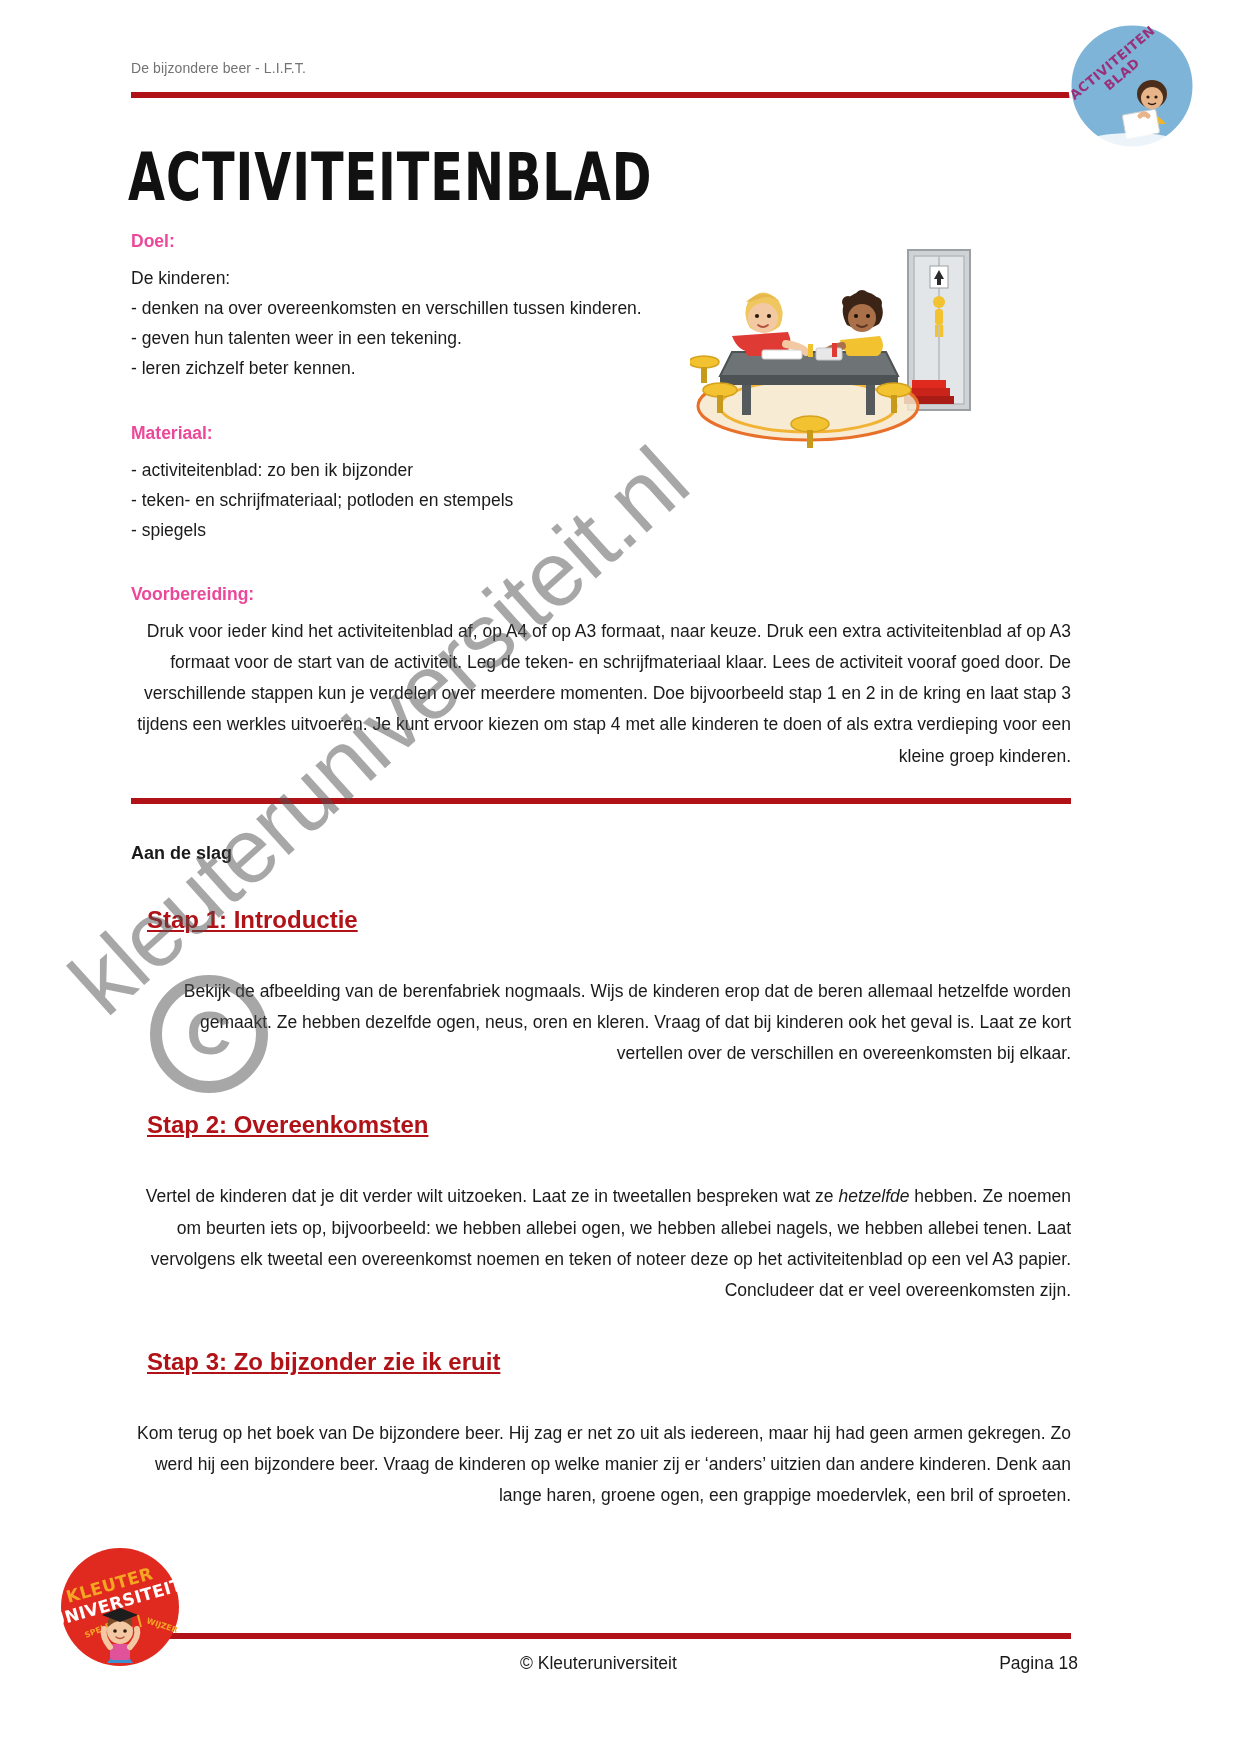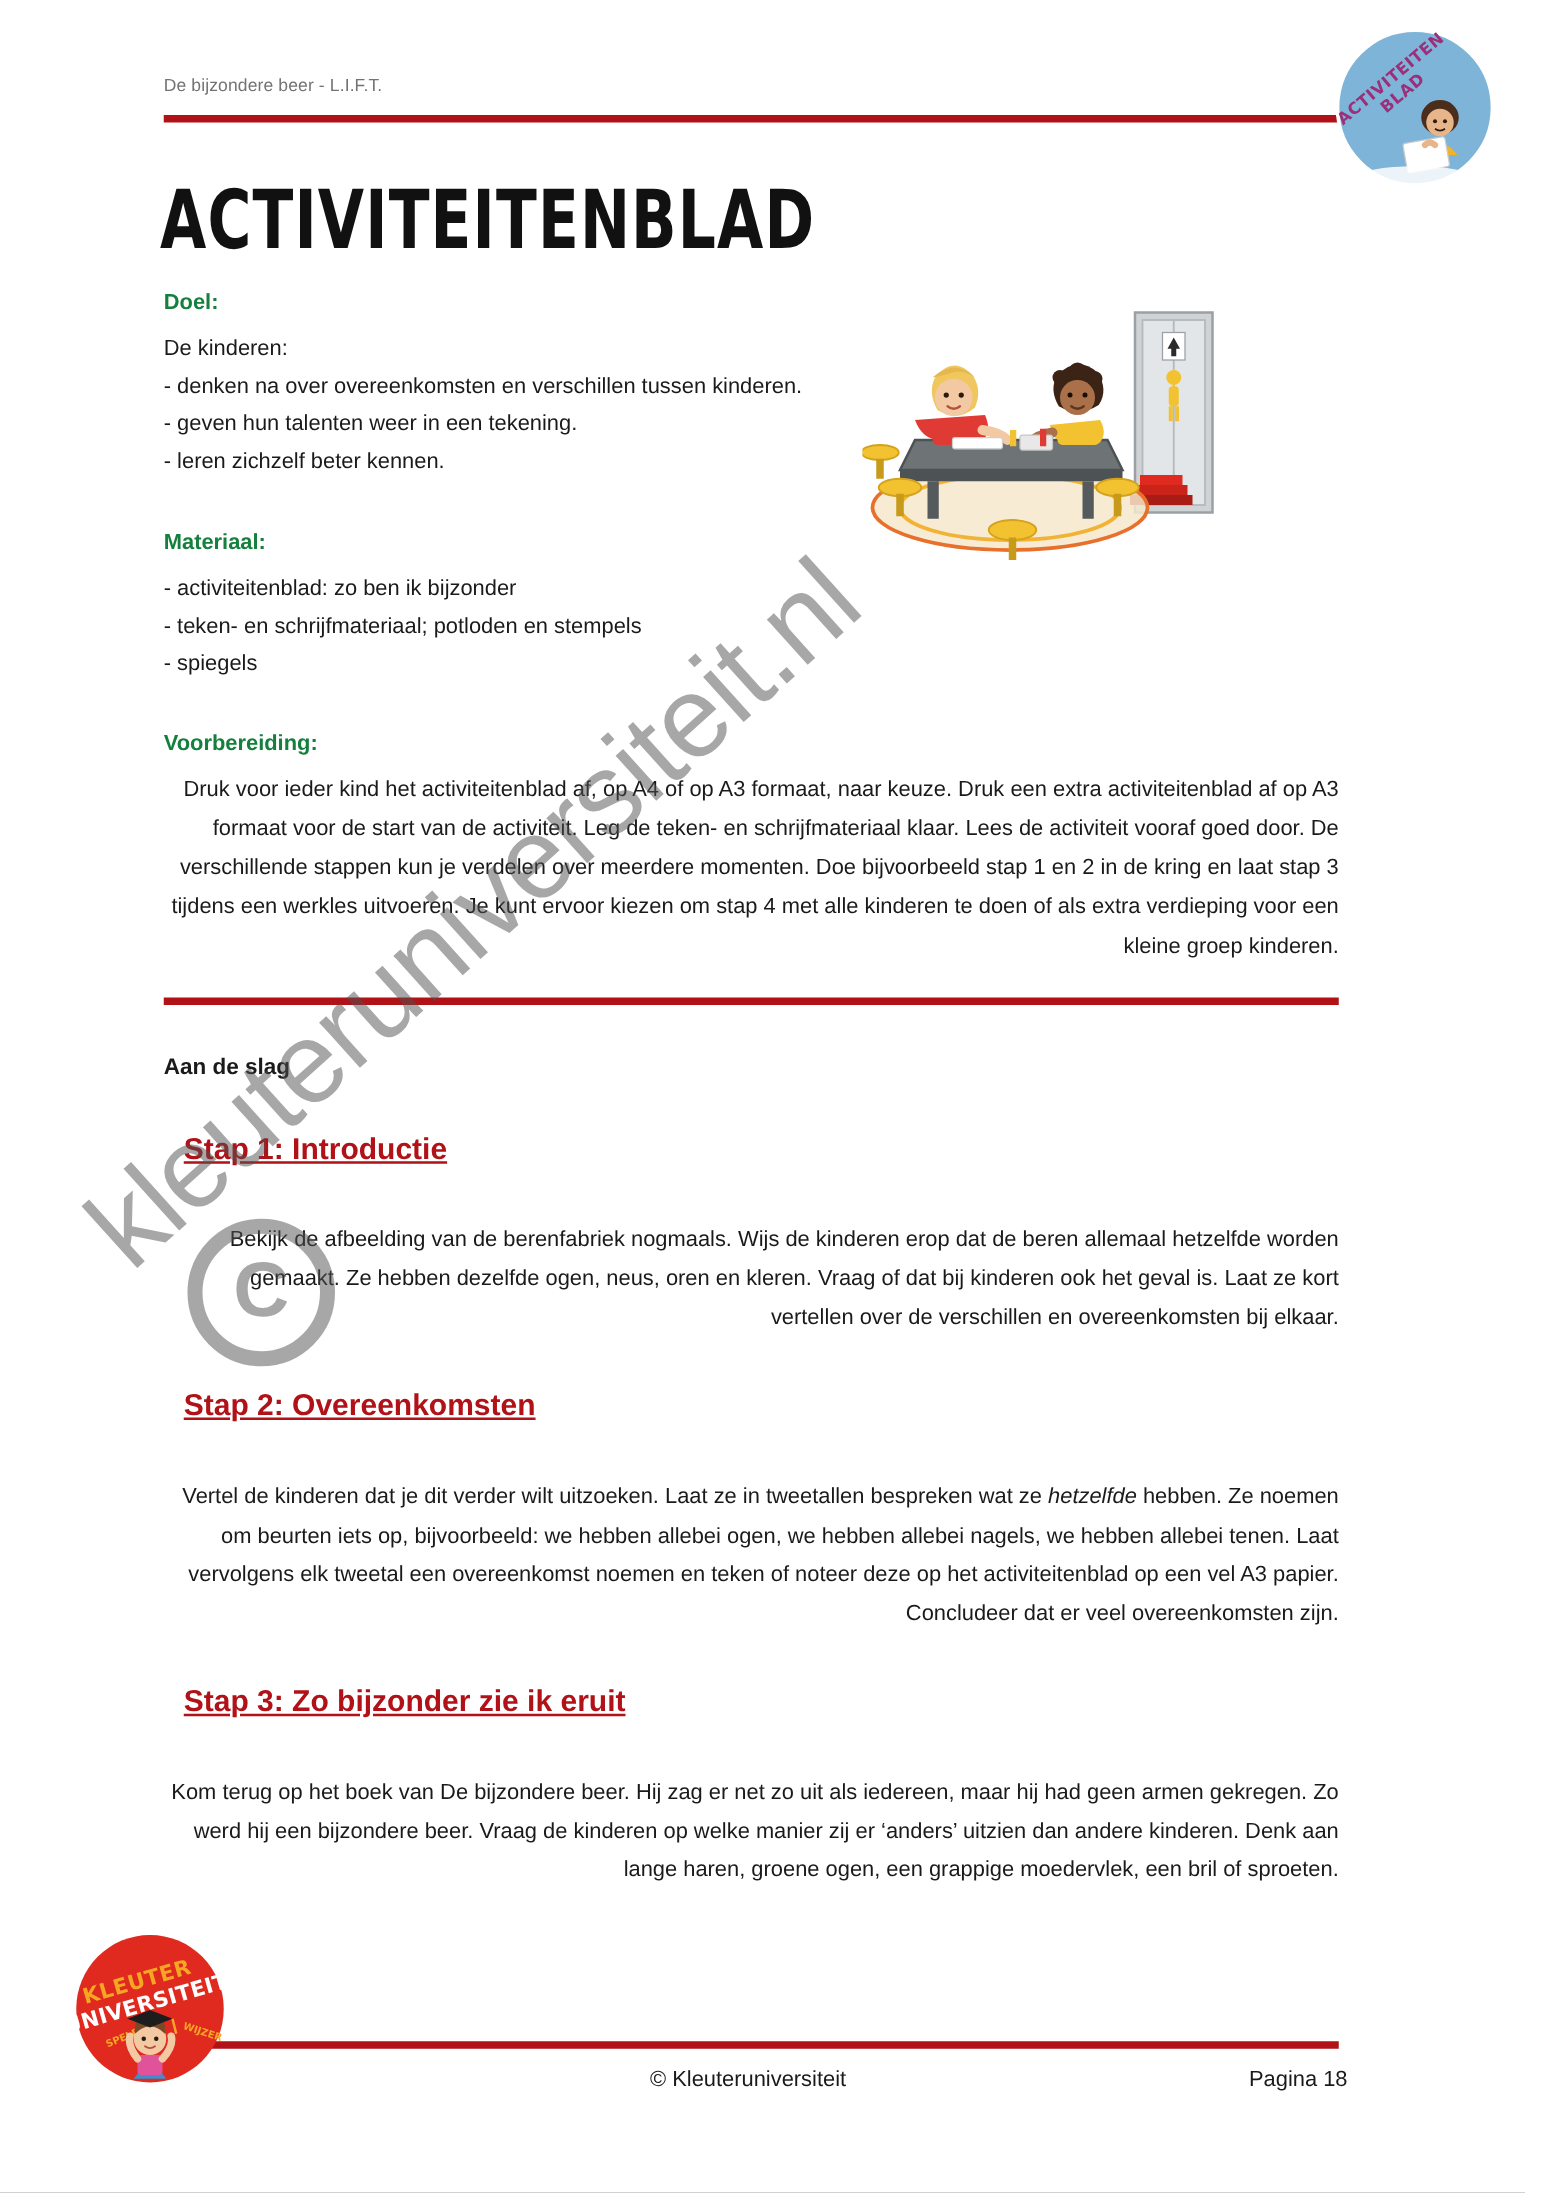--- a/index.html
+++ b/index.html
@@ -102,21 +102,21 @@
   .body-col {
     position: absolute;
     left: 131px;
     top: 228px;
     width: 940px;
     z-index: 4;
   }
   .sec-head {
     font-size: 17.5px;
     font-weight: bold;
-    color: #15803d;
+    color: #ec4899;
     margin: 0 0 8px 0;
     line-height: 1.55;
   }
   .line {
     font-size: 17.5px;
     line-height: 1.72;
     margin: 0;
     color: #1a1a1a;
   }
   .gap-lg { height: 36px; }

